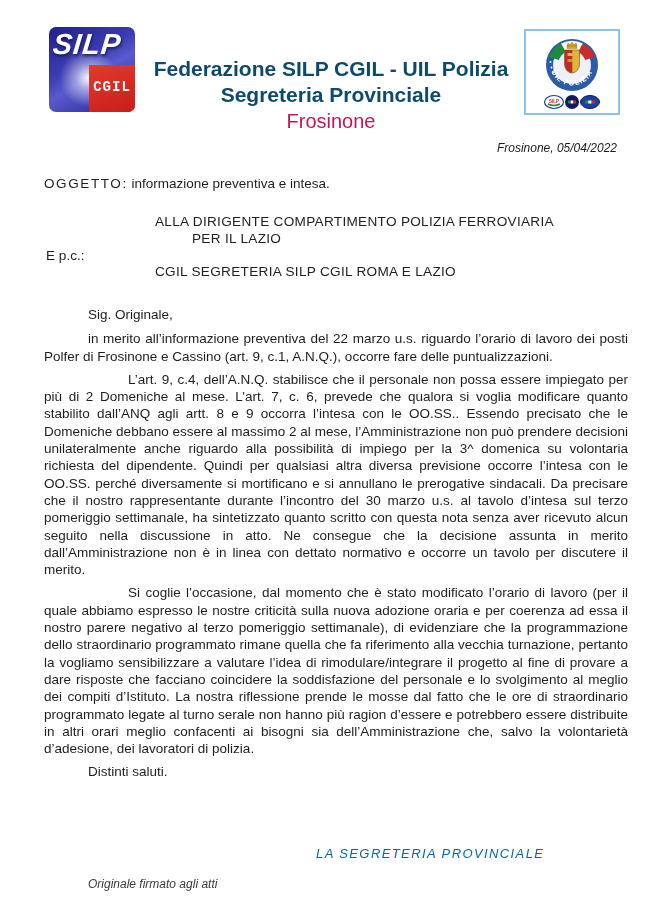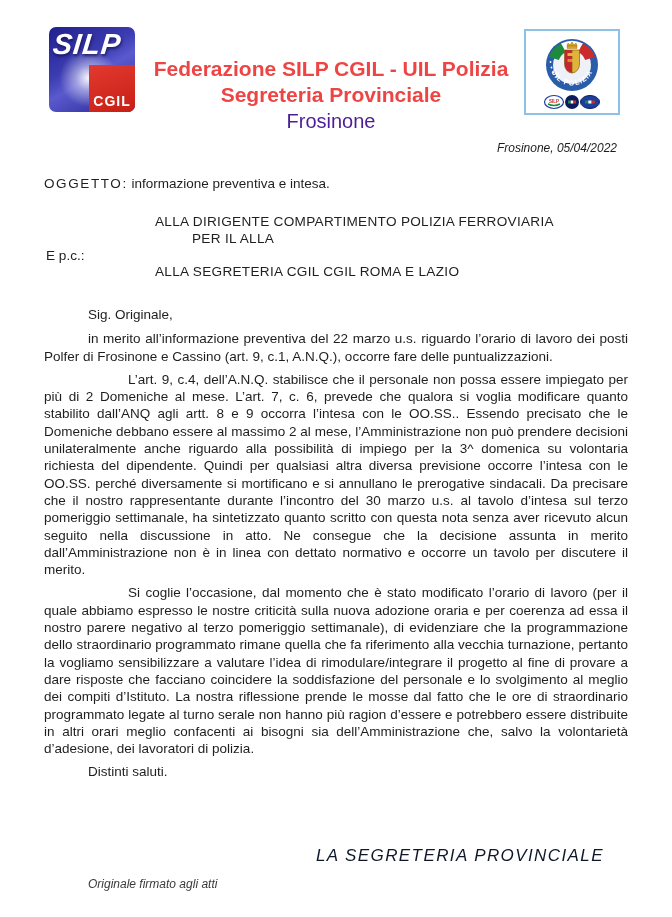--- a/index.html
+++ b/index.html
@@ -28,29 +28,30 @@
     transform:skewX(-6deg);
     text-shadow:1px 2px 3px rgba(10,10,60,.65);
   }
   .silp-red {
     position:absolute; right:0; bottom:0; width:46px; height:47px;
     background:linear-gradient(160deg,#e23a30,#c81e15);
     display:flex; align-items:flex-end; justify-content:center;
   }
   .silp-red span {
     color:#fff; font-weight:bold; font-size:14px; letter-spacing:1px;
-    padding-bottom:3px;
+    padding-bottom:17px;
+    font-family:Liberation Mono, monospace;
   }
 
   .header-titles {
     position:absolute; left:136px; top:56px; width:390px;
     text-align:center; line-height:26px;
   }
-  .org-line { font-size:21px; font-weight:bold; color:#ef4444; }
-  .org-city { font-size:20px; font-weight:normal; color:#4c1d95; }
+  .org-line { font-size:21px; font-weight:bold; color:#0c4a6e; }
+  .org-city { font-size:20px; font-weight:normal; color:#be185d; }
 
   .uil-logo { position:absolute; left:524px; top:29px; width:96px; height:86px; }
 
   .dateline {
     position:absolute; right:55px; top:141px;
     font-style:italic; font-size:12px; color:#1c1c1c;
   }
 
   
   .subject { position:absolute; left:44px; top:176px; font-size:13.5px; }
@@ -67,21 +68,21 @@
   }
   .body-block p { margin:0; }
   .salutation { text-indent:44px; margin-bottom:7px !important; }
   .para { text-align:justify; margin-bottom:6px !important; }
   .indent-sm { text-indent:44px; }
   .indent-lg { text-indent:84px; }
   .closing { text-indent:44px; margin-top:4px !important; }
 
   .signature {
     position:absolute; left:316px; top:846px;
-    font-style:italic; font-size:17px; letter-spacing:1.4px; color:#0f172a;
+    font-style:italic; font-size:13px; letter-spacing:1.4px; color:#0369a1;
     white-space:nowrap;
   }
   .footer-note {
     position:absolute; left:88px; top:877px;
     font-style:italic; font-size:12px; color:#3a3a3a;
   }
 </style>
 </head>
 <body>
 
@@ -143,23 +144,23 @@
       <rect x="64.3" y="71.5" width="3.3" height="3" fill="#ffffff"></rect>
       <rect x="67.6" y="71.5" width="3.3" height="3" fill="#cc2b2b"></rect>
     </svg>
   </div>
 
   <div class="dateline">Frosinone, 05/04/2022</div>
 
   <div class="subject"><span class="subj-label">OGGETTO:</span><span> informazione preventiva e intesa.</span></div>
 
   <div class="addr1">ALLA DIRIGENTE COMPARTIMENTO POLIZIA FERROVIARIA</div>
-  <div class="addr2">PER IL ALLA</div>
+  <div class="addr2">PER IL LAZIO</div>
   <div class="cc-label">E p.c.:</div>
-  <div class="addr3">ALLA SEGRETERIA CGIL CGIL ROMA E LAZIO</div>
+  <div class="addr3">CGIL SEGRETERIA SILP CGIL ROMA E LAZIO</div>
 
   <div class="body-block">
     <p class="salutation">Sig. Originale,</p>
     <p class="para indent-sm">in merito all’informazione preventiva del 22 marzo u.s. riguardo l’orario di lavoro dei posti Polfer di Frosinone e Cassino (art. 9, c.1, A.N.Q.), occorre fare delle puntualizzazioni.</p>
     <p class="para indent-lg">L’art. 9, c.4, dell’A.N.Q. stabilisce che il personale non possa essere impiegato per più di 2 Domeniche al mese. L’art. 7, c. 6, prevede che qualora si voglia modificare quanto stabilito dall’ANQ agli artt. 8 e 9 occorra l’intesa con le OO.SS.. Essendo precisato che le Domeniche debbano essere al massimo 2 al mese, l’Amministrazione non può prendere decisioni unilateralmente anche riguardo alla possibilità di impiego per la 3^ domenica su volontaria richiesta del dipendente. Quindi per qualsiasi altra diversa previsione occorre l’intesa con le OO.SS. perché diversamente si mortificano e si annullano le prerogative sindacali. Da precisare che il nostro rappresentante durante l’incontro del 30 marzo u.s. al tavolo d’intesa sul terzo pomeriggio settimanale, ha sintetizzato quanto scritto con questa nota senza aver ricevuto alcun seguito nella discussione in atto. Ne consegue che la decisione assunta in merito dall’Amministrazione non è in linea con dettato normativo e occorre un tavolo per discutere il merito.</p>
     <p class="para indent-lg">Si coglie l’occasione, dal momento che è stato modificato l’orario di lavoro (per il quale abbiamo espresso le nostre criticità sulla nuova adozione oraria e per coerenza ad essa il nostro parere negativo al terzo pomeriggio settimanale), di evidenziare che la programmazione dello straordinario programmato rimane quella che fa riferimento alla vecchia turnazione, pertanto la vogliamo sensibilizzare a valutare l’idea di rimodulare/integrare il progetto al fine di provare a dare risposte che facciano coincidere la soddisfazione del personale e lo svolgimento al meglio dei compiti d’Istituto. La nostra riflessione prende le mosse dal fatto che le ore di straordinario programmato legate al turno serale non hanno più ragion d’essere e potrebbero essere distribuite in altri orari meglio confacenti ai bisogni sia dell’Amministrazione che, salvo la volontarietà d’adesione, dei lavoratori di polizia.</p>
     <p class="closing">Distinti saluti.</p>
   </div>
 
   <div class="signature">LA SEGRETERIA PROVINCIALE</div>

